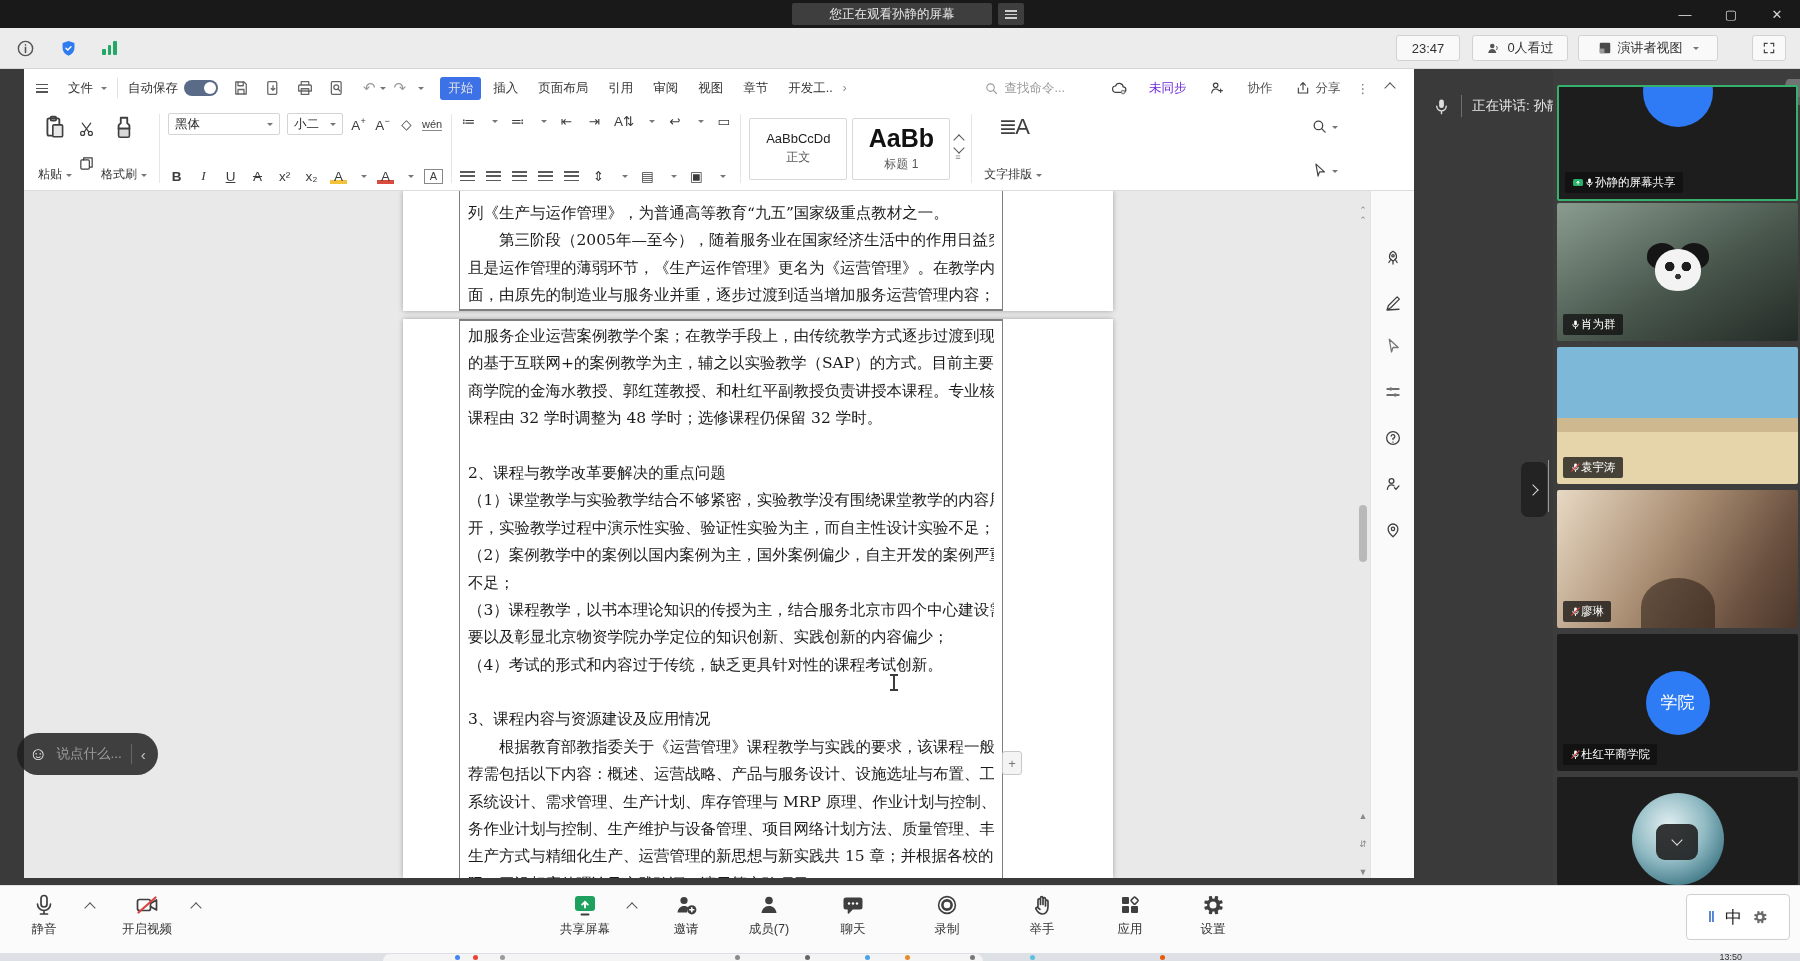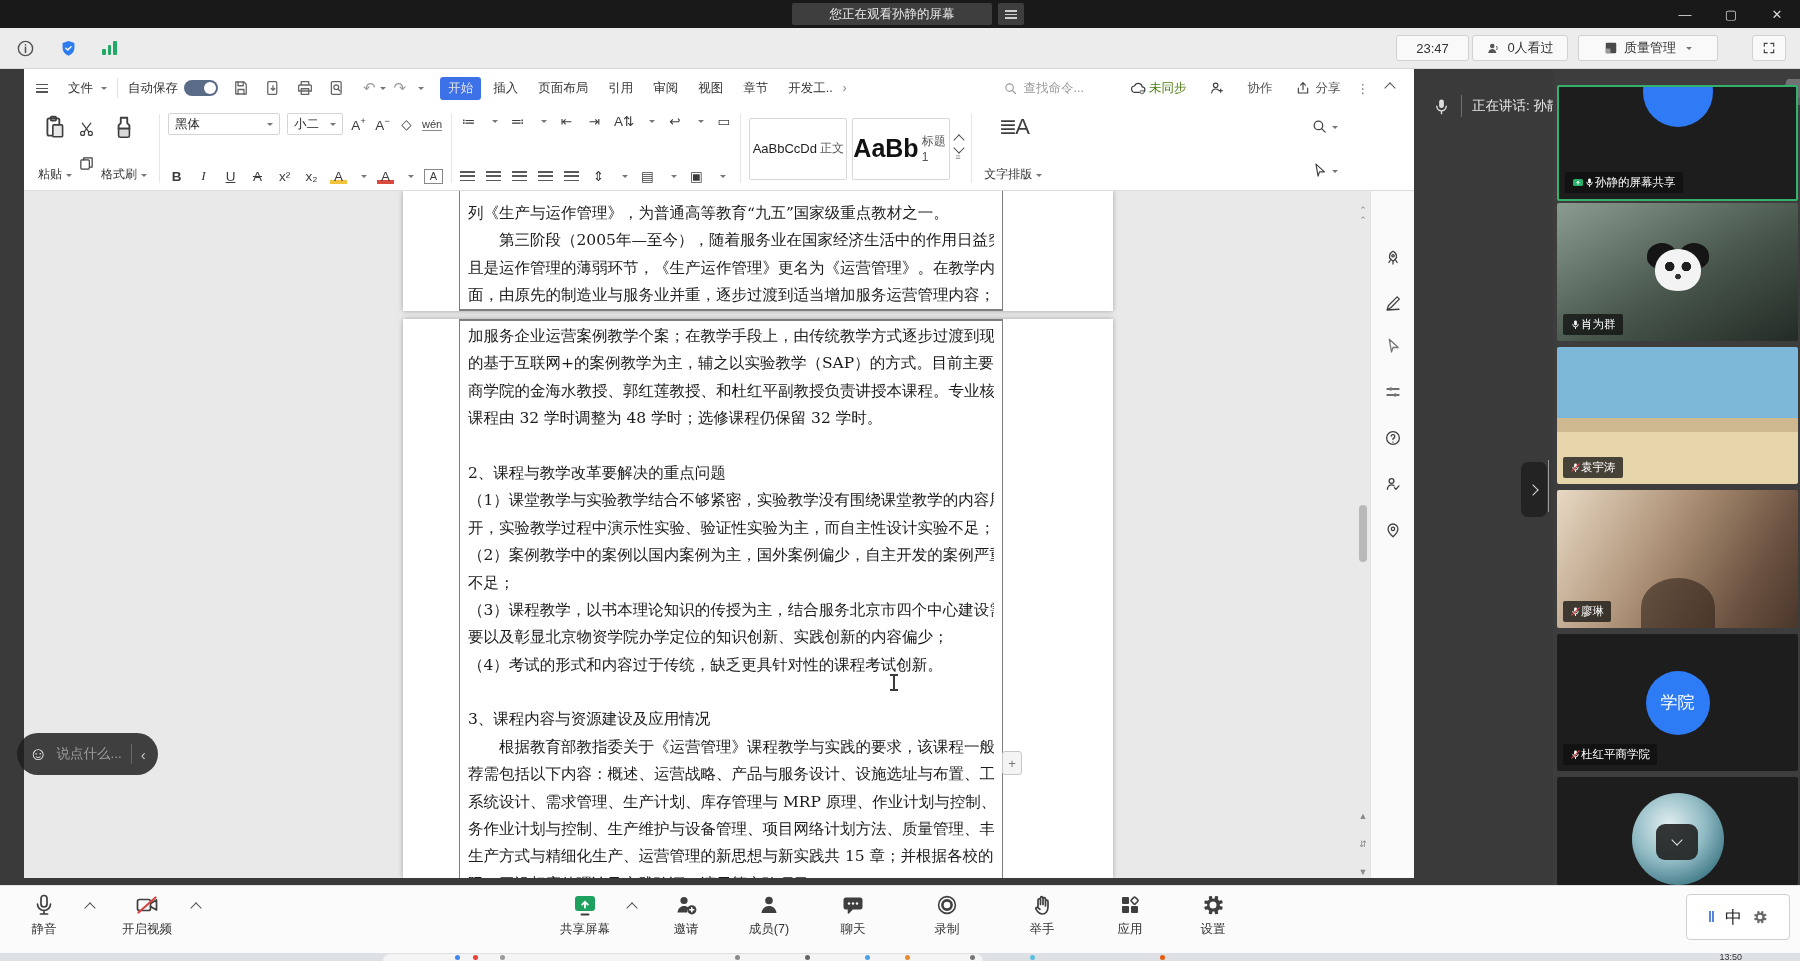--- a/index.html
+++ b/index.html
@@ -39,21 +39,21 @@
   .vsep{width:1px;background:#e6e6e6;margin:2px 8px;flex:none}
   .bigbtn{display:flex;flex-direction:column;align-items:center;justify-content:space-between;padding:2px 4px;flex:none}
   .blbl{font-size:12px;color:#333;white-space:nowrap}
   .minicol{display:flex;flex-direction:column;justify-content:space-around;padding:2px;flex:none}
   .rcol{display:flex;flex-direction:column;justify-content:space-between;padding:1px 0;flex:none}
   .rrow{display:flex;align-items:center;gap:7px}
   .combo{height:22px;border:1px solid #d4d4d4;border-radius:2px;background:#fff;display:flex;align-items:center;justify-content:space-between;
          padding:0 6px;font-size:12.5px;color:#222;box-sizing:border-box}
   .gi{font-size:13.5px;color:#3c3c3c;min-width:17px;text-align:center;white-space:nowrap}
   .al{width:15px;height:11px;background:repeating-linear-gradient(#5a5a5a 0 1.6px,transparent 1.6px 4.4px)}
-  .stylebox{width:96px;height:60px;border:1px solid #d8d8d8;border-radius:2px;background:#fff;display:flex;
+  .stylebox{width:96px;height:60px;border:1px solid #d8d8d8;border-radius:2px;background:#fff;display:flex;flex-direction:column;
             align-items:center;justify-content:center;gap:3px;margin-right:5px;flex:none}
   .canvas{position:absolute;left:0;top:122px;right:44px;bottom:0;background:#e9e9e9;overflow:hidden}
   .page{position:absolute;left:379px;width:710px;background:#fff;box-shadow:0 0 5px rgba(0,0,0,.3)}
   .tblock{position:absolute;left:56px;top:0;bottom:0;width:544px;border-left:1px solid #7e7e7e;border-right:1px solid #7e7e7e;box-sizing:border-box;padding:0 8px}
   .dl{height:27.4px;line-height:27.4px;font-family:"DejaVu Serif",serif;font-size:15.5px;color:#1b1b1b;white-space:nowrap;overflow:hidden}
   .ind{text-indent:31px}
   .ibeam{position:absolute;left:490px;top:356px;width:2px;height:15px;background:#3c3c3c}
   .ibeam::before,.ibeam::after{content:"";position:absolute;left:-3px;width:8px;height:1.6px;background:#3c3c3c}
   .ibeam::before{top:-1px}.ibeam::after{bottom:-1px}
   .plusbtn{position:absolute;left:978px;top:560px;width:18px;height:22px;background:#f4f4f4;border:1px solid #c8c8c8;border-radius:3px;
@@ -131,37 +131,37 @@
     <svg width="19" height="19" viewBox="0 0 24 24">
         <path d="M12 2.5l7.5 2.7v5.6c0 5.2-3.2 8.7-7.5 10.2-4.3-1.5-7.5-5-7.5-10.2V5.2z" fill="#2f7bf0"></path>
         <path d="M8.8 11.6l2.3 2.3 4-4" stroke="#fff" stroke-width="1.8" fill="none" stroke-linecap="round"></path>
       </svg>
     <span class="sigbars">
         <i style="height:6px"></i>
         <i style="height:10px"></i>
         <i style="height:14px"></i>
       </span>
   </div>
-  <div class="mb-box" style="left:1396px;width:73px">
+  <div class="mb-box" style="left:1396px;width:64px">
       <span>23:47</span>
     </div>
   <div class="mb-box" style="left:1472px;width:96px">
     <svg width="15" height="15" viewBox="0 0 24 24">
         <circle cx="10" cy="8" r="3.6" fill="#555"></circle>
         <path d="M3.5 19c.7-4.4 3.3-6.4 6.5-6.4s5.8 2 6.5 6.4z" fill="#555"></path>
         <path d="M17 8.5c1.5 1.5 1.5 4 0 5.5" stroke="#555" stroke-width="1.6" fill="none" stroke-linecap="round"></path>
       </svg>
     <span>0人看过</span>
   </div>
   <div class="mb-box" style="left:1578px;width:140px">
     <svg width="14" height="14" viewBox="0 0 24 24">
         <rect x="3" y="3" width="18" height="18" rx="2" fill="#4a4a4a"></rect>
         <rect x="3" y="13" width="8" height="8" fill="#9a9a9a"></rect>
       </svg>
-    <span>质量管理</span>
+    <span>演讲者视图</span>
       <span class="dda"></span>
   </div>
   <div class="mb-box" style="left:1752px;width:34px">
     <svg width="14" height="14" viewBox="0 0 24 24">
         <path d="M4 9V4h5M15 4h5v5M20 15v5h-5M9 20H4v-5" fill="none" stroke="#444" stroke-width="2" stroke-linecap="round"></path>
       </svg>
   </div>
 </div>
 
 <div class="content">
@@ -217,21 +217,21 @@
       <span style="color:#888">›</span>
       <span style="margin-left:auto"></span>
       <span class="flex" style="gap:6px;color:#9a9a9a">
         <svg width="15" height="15" viewBox="0 0 24 24">
             <circle cx="10.5" cy="10.5" r="6" fill="none" stroke="#9a9a9a" stroke-width="1.8"></circle>
             <path d="M15 15l5 5" stroke="#9a9a9a" stroke-width="1.8" stroke-linecap="round"></path>
           </svg>
         <span>查找命令...</span>
       </span>
       <span style="width:46px"></span>
-      <span class="flex" style="gap:2px;color:#4d7c0f">
+      <span class="flex" style="gap:21px;color:#6d28d9">
         <svg width="17" height="17" viewBox="0 0 24 24">
             <path class="st" stroke="#666" d="M7 17.5a4.5 4.5 0 0 1-.5-9 5.5 5.5 0 0 1 10.7 1.2A3.8 3.8 0 0 1 17 17.5z"></path>
             <circle cx="17" cy="17" r="3.4" fill="#888"></circle>
             <path d="M17 15.4v3.2M15.4 17h3.2" stroke="#fff" stroke-width="1.1"></path>
           </svg>
         <span>未同步</span>
       </span>
       <span style="width:22px"></span>
       <span class="flex" style="gap:23px;color:#555">
         <svg width="16" height="16" viewBox="0 0 24 24">

